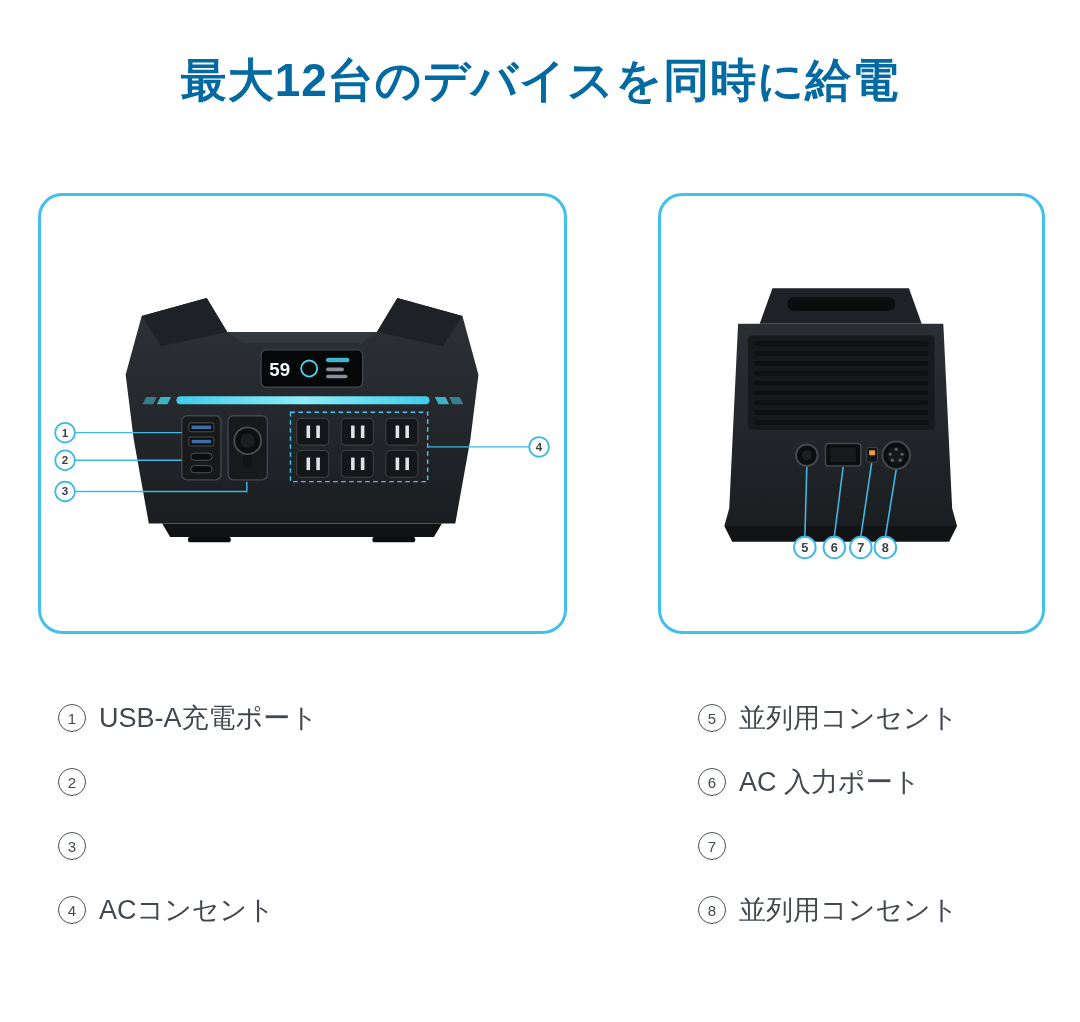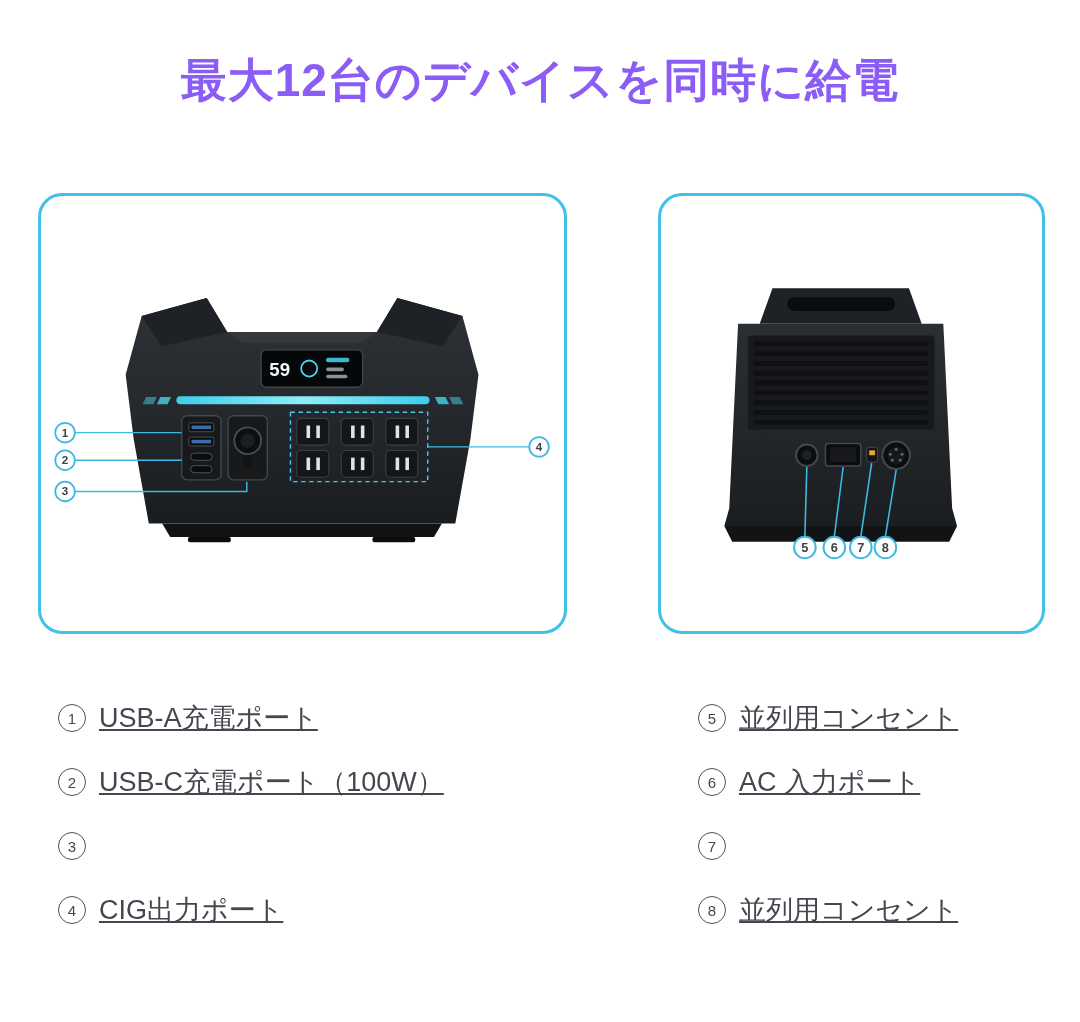--- a/index.html
+++ b/index.html
@@ -1,36 +1,36 @@
 <!DOCTYPE html>
 <html><head>
 <meta charset="utf-8">
 <style>
   html,body{margin:0;padding:0;background:#ffffff;}
   .page{position:relative;width:1080px;height:1022px;background:#ffffff;
         font-family:"Liberation Sans","DejaVu Sans",sans-serif;overflow:hidden;}
   .title{position:absolute;top:50px;left:0;width:100%;text-align:center;
-         font-size:46px;font-weight:bold;color:#8b5cf6;margin:0;letter-spacing:1px;}
+         font-size:46px;font-weight:bold;color:#0369a1;margin:0;letter-spacing:1px;}
   .panel{position:absolute;top:193px;height:441px;border:3px solid #41c0ea;
          border-radius:24px;background:#fff;box-sizing:border-box;}
   .panel-front{left:38px;width:529px;}
   .panel-rear{left:658px;width:387px;}
   .panel svg{position:absolute;left:0;top:0;width:100%;height:100%;display:block;}
   .cline{stroke:#3fb9e4;stroke-width:1.6;fill:none;}
   .cdot{fill:#ffffff;stroke:#3fb9e4;stroke-width:2;}
   .cnum{fill:#3c4248;font-size:13px;font-weight:bold;text-anchor:middle;
         font-family:"Liberation Sans","DejaVu Sans",sans-serif;}
   .legend{position:absolute;top:686px;margin:0;padding:0;list-style:none;}
   .legend-left{left:58px;}
   .legend-right{left:698px;}
   .legend-item{display:flex;align-items:center;height:64px;color:#43484f;font-size:27px;}
   .num-badge{display:inline-flex;align-items:center;justify-content:center;
              width:28px;height:28px;border:1.6px solid #4a5057;border-radius:50%;
              font-size:15px;margin-right:13px;flex:0 0 auto;box-sizing:border-box;color:#43484f;}
-  .lbl{white-space:nowrap;text-decoration:underline;}
+  .lbl{white-space:nowrap;}
 </style>
 </head>
 <body>
 
 <div class="page">
 
   <h1 class="title">最大12台のデバイスを同時に給電</h1>
 
   <section class="panel panel-front">
     <svg viewBox="0 0 587 443">
@@ -217,28 +217,27 @@
     </svg>
   </section>
 
   <ul class="legend legend-left">
     <li class="legend-item">
       <span class="num-badge">1</span>
       <span class="lbl">USB-A充電ポート</span>
     </li>
     <li class="legend-item">
       <span class="num-badge">2</span>
-      <span class="lbl">USB-C充電ポート（100W）</span>
     </li>
     <li class="legend-item">
       <span class="num-badge">3</span>
     </li>
     <li class="legend-item">
       <span class="num-badge">4</span>
-      <span class="lbl">CIG出力ポート</span>
+      <span class="lbl">ACコンセント</span>
     </li>
   </ul>
 
   <ul class="legend legend-right">
     <li class="legend-item">
       <span class="num-badge">5</span>
       <span class="lbl">並列用コンセント</span>
     </li>
     <li class="legend-item">
       <span class="num-badge">6</span>

